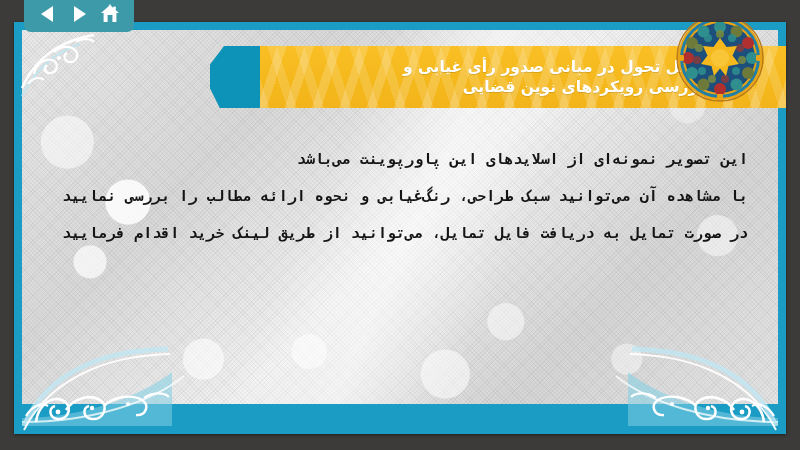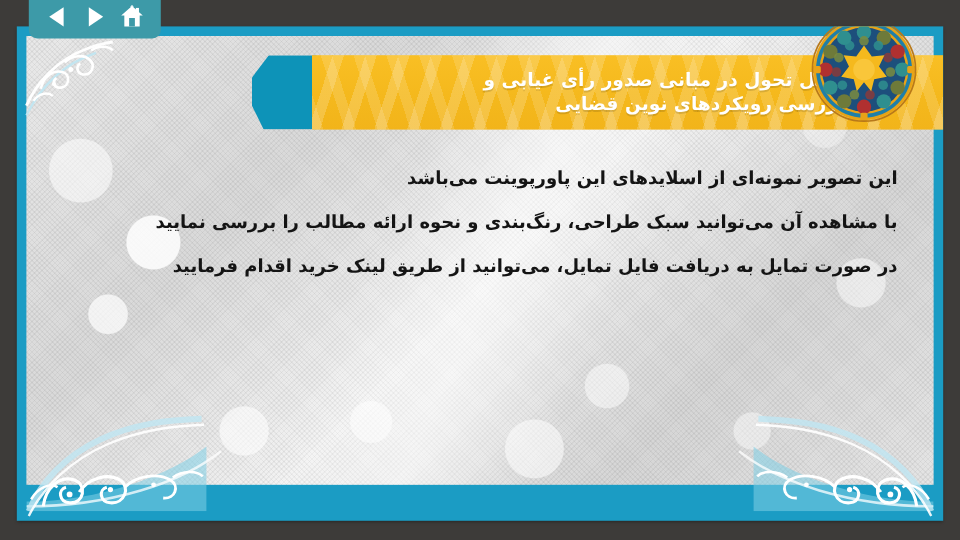--- a/index.html
+++ b/index.html
@@ -174,23 +174,24 @@
     height: 88px;
     z-index: 32;
   }
   .medallion svg { display: block; }
 
   
   .body-text {
     position: absolute;
     left: 40px;
     right: 38px;
-    top: 108px;
+    top: 121px;
     direction: rtl;
     z-index: 20;
+    font-family: Liberation Mono, monospace;
   }
   .body-line {
     color: #141414;
     font-size: 15px;
     line-height: 2.45;
     font-weight: bold;
     white-space: nowrap;
   }
 </style>
 </head>
@@ -334,18 +335,18 @@
           <rect x="41" y="80" width="6" height="7" rx="1.4"></rect>
           <rect x="1" y="41" width="7" height="6" rx="1.4"></rect>
           <rect x="80" y="41" width="7" height="6" rx="1.4"></rect>
         </g>
         <circle cx="44" cy="44" r="43" fill="none" stroke="#b8791a" stroke-width="1.4"></circle>
       </svg>
     </div>
 
     <div class="body-text">
       <div class="body-line">این تصویر نمونه‌ای از اسلایدهای این پاورپوینت می‌باشد</div>
-      <div class="body-line">با مشاهده آن می‌توانید سبک طراحی، رنگ‌بندی و نحوه ارائه مطالب را بررسی نمایید</div>
+      <div class="body-line">با مشاهده آن می‌توانید سبک طراحی، رنگ‌غیابی و نحوه ارائه مطالب را بررسی نمایید</div>
       <div class="body-line">در صورت تمایل به دریافت فایل تمایل، می‌توانید از طریق لینک خرید اقدام فرمایید</div>
     </div>
 
   </div>
 </div>
 
 </body></html>

